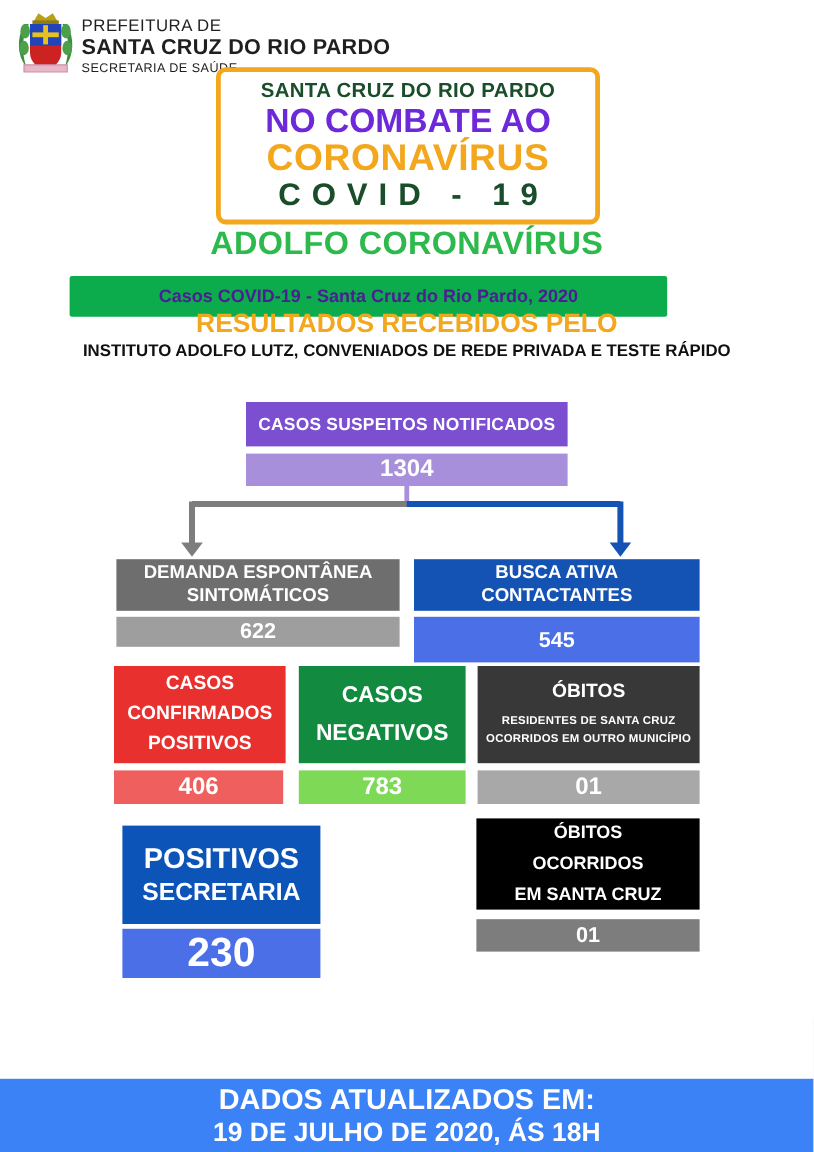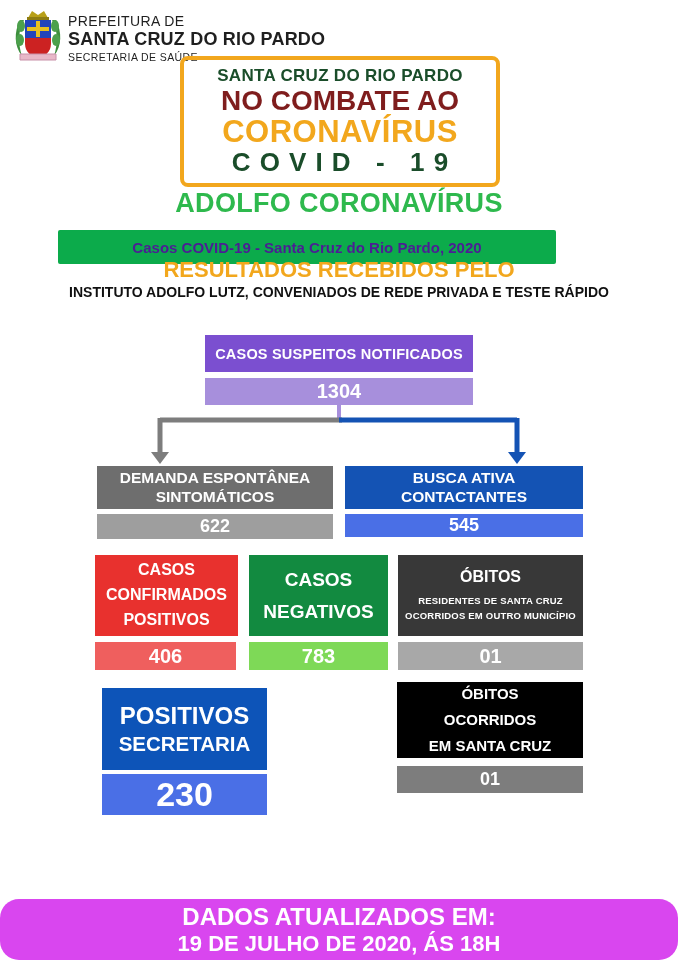--- a/index.html
+++ b/index.html
@@ -22,21 +22,21 @@
   .org-name{font-size:18px;font-weight:bold;color:#1f1f1f;letter-spacing:.2px;}
   .org-dept{font-size:10.5px;color:#1f1f1f;letter-spacing:.4px;margin-top:1px;}
 
   
   .title-box{
     left:180px;top:56px;width:312px;height:119px;
     border:4px solid #F2A71D;border-radius:8px;
     padding:2px 0;
   }
   .tb1{font-size:17px;font-weight:bold;color:#1A4D2A;letter-spacing:.3px;}
-  .tb2{font-size:28px;font-weight:bold;color:#7f1d1d;line-height:1.05;}
+  .tb2{font-size:28px;font-weight:bold;color:#6d28d9;line-height:1.05;}
   .tb3{font-size:31px;font-weight:bold;color:#F2A71D;line-height:1.05;letter-spacing:.5px;}
   .tb4{font-size:26px;font-weight:bold;color:#1A4D2A;line-height:1.1;letter-spacing:.35em;text-indent:.35em;}
 
   .bulletin{left:0;top:188px;width:678px;text-align:center;
     font-size:27px;font-weight:bold;color:#2EB94D;letter-spacing:.3px;}
 
   .case-banner{left:58px;top:230px;width:498px;height:34px;
     background:#0CAB4B;border-radius:2px;
     font-size:15px;font-weight:bold;color:#4c1d95;}
   .results1{left:0;top:257px;width:678px;text-align:center;
@@ -45,39 +45,39 @@
     font-size:14px;font-weight:bold;color:#101010;}
 
   
   .box{color:#fff;font-weight:bold;}
   .suspects-label{left:205px;top:335px;width:268px;height:37px;background:#7B4FD0;font-size:14.5px;letter-spacing:.2px;}
   .suspects-value{left:205px;top:378px;width:268px;height:27px;background:#A78FDC;font-size:20px;}
 
   .demanda-label{left:97px;top:466px;width:236px;height:43px;background:#6E6E6E;font-size:15.5px;line-height:1.2;}
   .demanda-value{left:97px;top:514px;width:236px;height:25px;background:#9E9E9E;font-size:18px;}
   .busca-label{left:345px;top:466px;width:238px;height:43px;background:#1453B4;font-size:15.5px;line-height:1.2;}
-  .busca-value{left:345px;top:514px;width:238px;height:23px;background:#4A6FE6;font-size:18px;}
+  .busca-value{left:345px;top:514px;width:238px;height:38px;background:#4A6FE6;font-size:18px;}
 
   .conf-label{left:95px;top:555px;width:143px;height:81px;background:#E8312E;font-size:16px;line-height:1.55;}
   .conf-value{left:95px;top:642px;width:141px;height:28px;background:#EF5F5E;font-size:20px;}
   .neg-label{left:249px;top:555px;width:139px;height:81px;background:#128A40;font-size:19px;line-height:1.65;}
   .neg-value{left:249px;top:642px;width:139px;height:28px;background:#7ED957;font-size:20px;}
   .obitos1-label{left:398px;top:555px;width:185px;height:81px;background:#383838;}
   .obitos1-title{font-size:16px;margin-bottom:7px;}
   .obitos1-sub{font-size:9.5px;line-height:1.6;letter-spacing:.2px;}
   .obitos1-value{left:398px;top:642px;width:185px;height:28px;background:#A8A8A8;font-size:20px;}
 
   .rec-label{left:102px;top:688px;width:165px;height:82px;background:#0D54B8;}
   .rec-l1{font-size:24px;line-height:1.25;}
   .rec-l2{font-size:20.5px;line-height:1.25;}
   .rec-value{left:102px;top:774px;width:165px;height:41px;background:#4A6FE6;font-size:34px;}
   .obitos2-label{left:397px;top:682px;width:186px;height:76px;background:#000000;font-size:15px;line-height:1.75;}
   .obitos2-value{left:397px;top:766px;width:186px;height:27px;background:#7D7D7D;font-size:18px;}
 
-  .footer{left:0;top:899px;width:678px;height:61px;background:#d946ef;border-radius:19px;}
+  .footer{left:0;top:899px;width:678px;height:61px;background:#3b82f6;}
   .footer-l1{font-size:24px;font-weight:bold;color:#fff;line-height:1.15;}
   .footer-l2{font-size:22px;font-weight:bold;color:#fff;line-height:1.15;}
 </style>
 </head>
 <body>
 
 <div id="poster">
 
   <div class="abs" style="left:12px;top:6px;width:52px;height:58px;">
     <svg width="52" height="58" viewBox="0 0 52 58">

